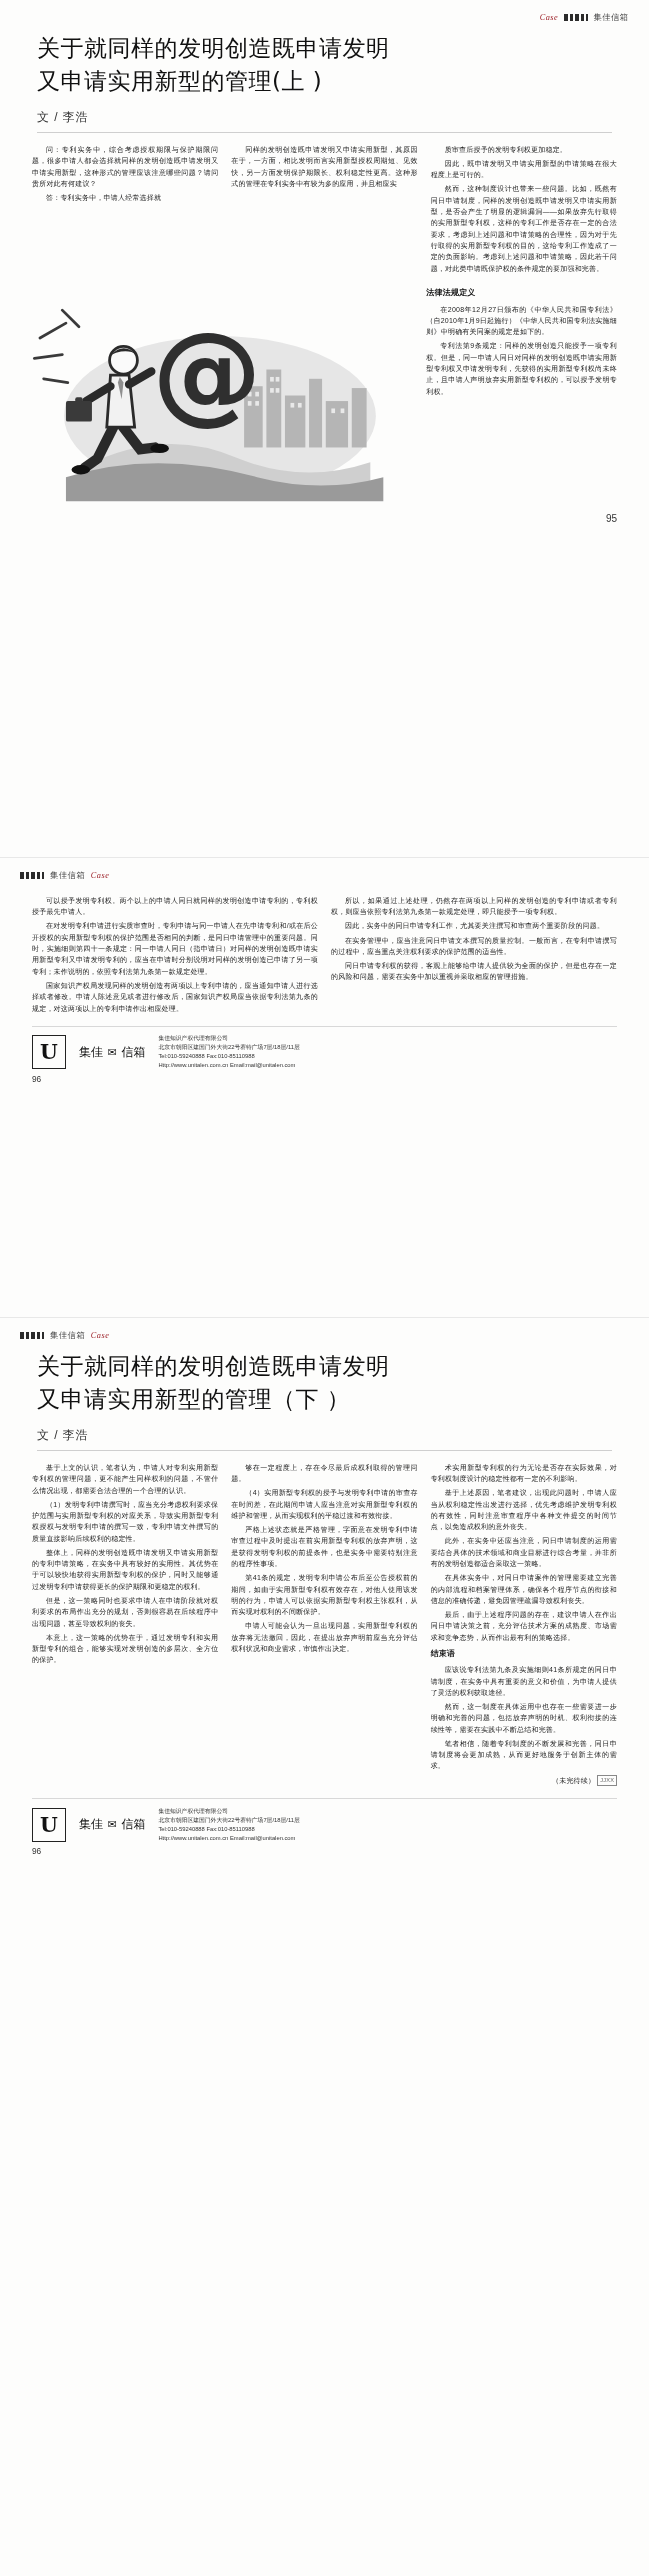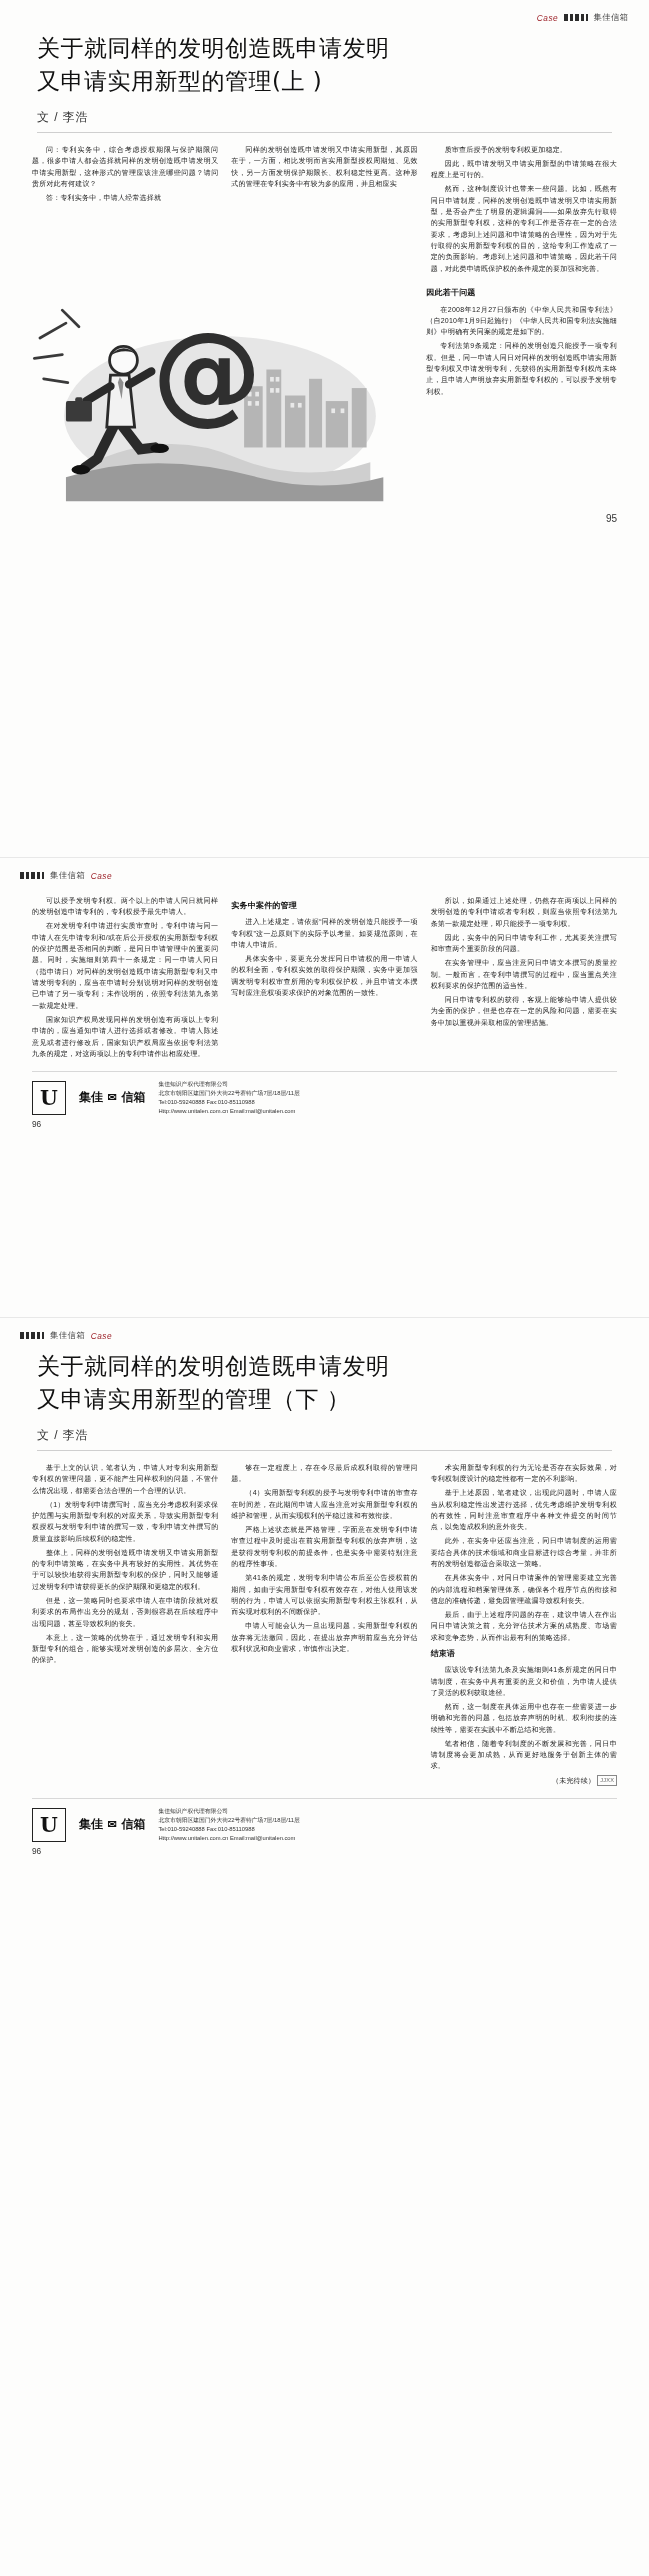--- a/index.html
+++ b/index.html
@@ -33,20 +33,21 @@
     height: 16.7px;
   }
   .tag-row.left {
     justify-content: flex-start;
     padding: 9.3px 0 0 20.4px;
   }
   .tag-word {
     font-size: 8.3px;
     letter-spacing: 0.5px;
     color: #444;
+    font-family: Liberation Serif, serif;
   }
   .tag-word.red { color: #9c1f26; font-style: italic; }
   .tag-bar {
     display: inline-block;
     width: 24px;
     height: 6.5px;
     background: linear-gradient(to right,#2b2b2b 0 3.7px,transparent 3.7px 5.6px,#2b2b2b 5.6px 9.3px,transparent 9.3px 11px,#2b2b2b 11px 15px,transparent 15px 16.7px,#2b2b2b 16.7px 20.4px,transparent 20.4px 22px,#2b2b2b 22px 24px);
   }
 
   
@@ -125,21 +126,21 @@
     border: 1.5px solid #222;
     display: flex; align-items: center; justify-content: center;
     font-family: "DejaVu Serif", serif;
     font-size: 20.4px;
     font-weight: bold;
     color: #111;
     flex: 0 0 auto;
   }
   .logo-name {
     display: flex; align-items: center; gap: 4.6px;
-    font-size: 12px; font-weight: bold; color: #111;
+    font-size: 12px; font-weight: normal; color: #111;
     flex: 0 0 auto;
   }
   .env-icon { font-size: 11px; }
   .footer-addr {
     font-size: 5.8px;
     line-height: 1.55;
     color: #333;
     flex: 1 1 auto;
   }
   .footer-addr .ln { display: block; }
@@ -257,21 +258,21 @@
 
             <path d="M112 106 L136 92" stroke="#2a2a2a" stroke-width="9" fill="none" stroke-linecap="round"></path>
 
             <circle cx="106" cy="80" r="15" fill="#fafafa" stroke="#2a2a2a" stroke-width="3"></circle>
             <path d="M93 74 Q106 60 120 74 Q112 68 98 72 Z" fill="#2a2a2a"></path>
           </g>
         </svg>
       </div>
     </div>
     <div class="col">
-      <div class="subhead">因此若干问题</div>
+      <div class="subhead">法律法规定义</div>
       <p>在2008年12月27日颁布的《中华人民共和国专利法》（自2010年1月9日起施行）《中华人民共和国专利法实施细则》中明确有关同案的规定是如下的。</p>
       <p>专利法第9条规定：同样的发明创造只能授予一项专利权。但是，同一申请人同日对同样的发明创造既申请实用新型专利权又申请发明专利，先获得的实用新型专利权尚未终止，且申请人声明放弃实用新型专利权的，可以授予发明专利权。</p>
     </div>
   </div>
 
   <div class="mid-page-num">95</div>
 </div>
 
 <div class="page page-2">
 
@@ -279,25 +280,20 @@
     <span class="tag-bar"></span>
     <span class="tag-word">集佳信箱</span>
     <span class="tag-word red">Case</span>
   </div>
 
   <div class="cols">
     <div class="col">
       <p>可以授予发明专利权。两个以上的申请人同日就同样的发明创造申请专利的，专利权授予最先申请人。</p>
       <p>在对发明专利申请进行实质审查时，专利申请与同一申请人在先申请专利和/或在后公开授权的实用新型专利权的保护范围是否相同的判断，是同日申请管理中的重要问题。同时，实施细则第四十一条规定：同一申请人同日（指申请日）对同样的发明创造既申请实用新型专利又申请发明专利的，应当在申请时分别说明对同样的发明创造已申请了另一项专利；未作说明的，依照专利法第九条第一款规定处理。</p>
       <p>国家知识产权局发现同样的发明创造有两项以上专利申请的，应当通知申请人进行选择或者修改。申请人陈述意见或者进行修改后，国家知识产权局应当依据专利法第九条的规定，对这两项以上的专利申请作出相应处理。</p>
-    </div>
-    <div class="col">
-      <div class="subhead">实务中案件的管理</div>
-      <p>进入上述规定，请依据“同样的发明创造只能授予一项专利权”这一总原则下的实际予以考量。如要规范原则，在申请人申请后。</p>
-      <p>具体实务中，要更充分发挥同日申请权的用一申请人的权利全面，专利权实效的取得保护期限，实务中更加强调发明专利权审查所用的专利权保护权，并且申请文本撰写时应注意权项要求保护的对象范围的一致性。</p>
     </div>
     <div class="col">
       <p>所以，如果通过上述处理，仍然存在两项以上同样的发明创造的专利申请或者专利权，则应当依照专利法第九条第一款规定处理，即只能授予一项专利权。</p>
       <p>因此，实务中的同日申请专利工作，尤其要关注撰写和审查两个重要阶段的问题。</p>
       <p>在实务管理中，应当注意同日申请文本撰写的质量控制。一般而言，在专利申请撰写的过程中，应当重点关注权利要求的保护范围的适当性。</p>
       <p>同日申请专利权的获得，客观上能够给申请人提供较为全面的保护，但是也存在一定的风险和问题，需要在实务中加以重视并采取相应的管理措施。</p>
     </div>
   </div>
 
   <div class="footer-rule"></div>

